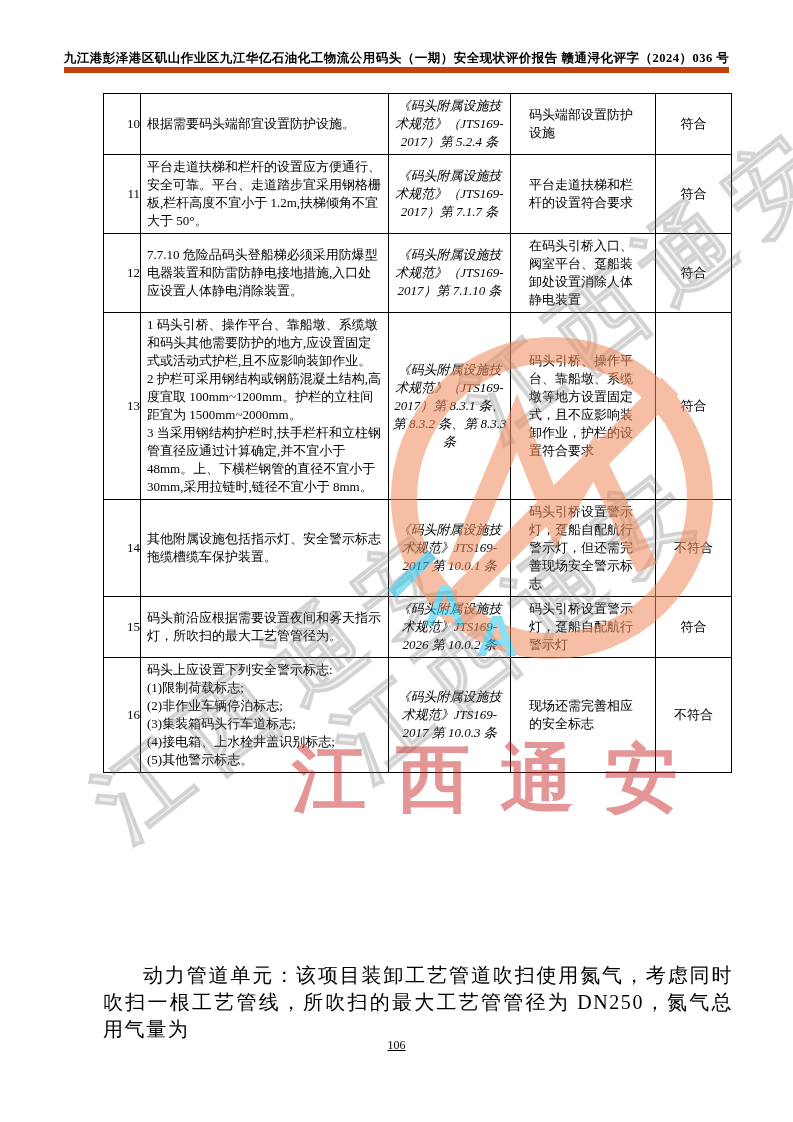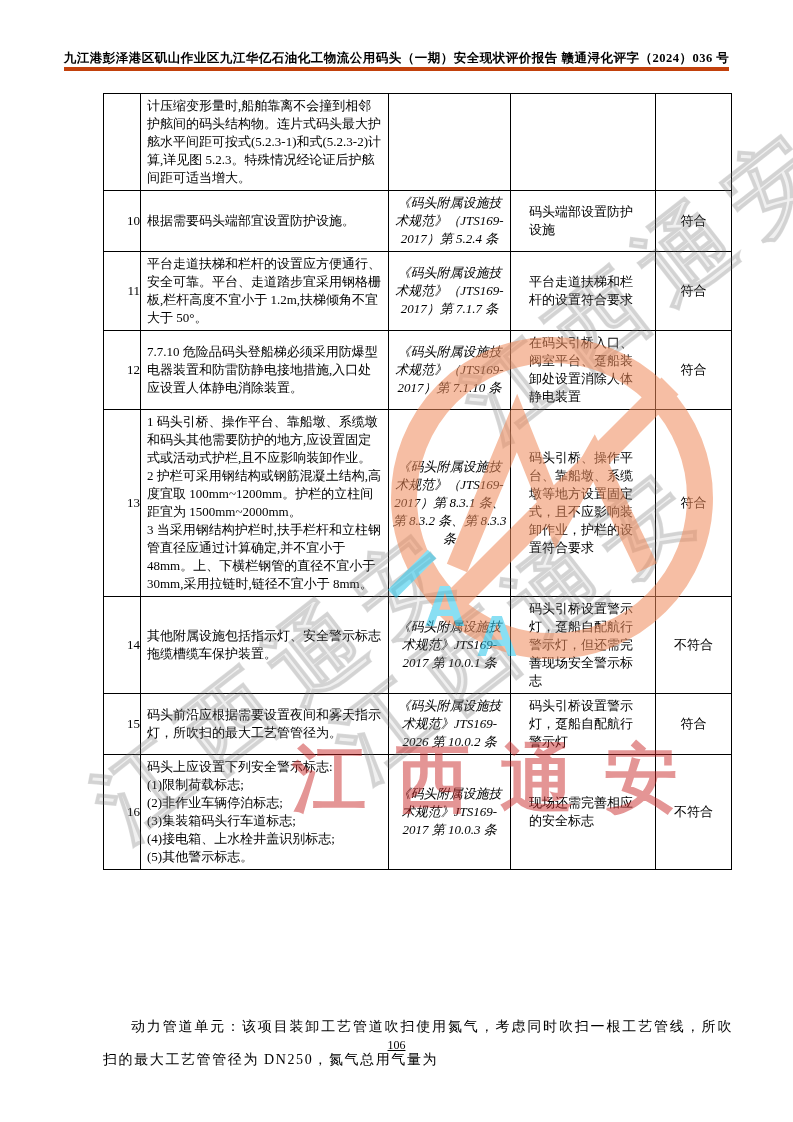--- a/index.html
+++ b/index.html
@@ -15,21 +15,21 @@
   
   .page-header {
     position: absolute;
     top: 50px; left: 40px; right: 40px;
     text-align: center;
     font-size: 12.5px;
     font-weight: bold;
     letter-spacing: 0.5px;
     z-index: 2;
   }
-  .page-header span { border-bottom: 4px solid #c2410c; padding-bottom: 2px; }
+  .page-header span { border-bottom: 6px solid #c2410c; padding-bottom: 2px; }
 
   
   table.compliance {
     position: absolute;
     top: 93px; left: 103px;
     width: 628px;
     border-collapse: collapse;
     table-layout: fixed;
     z-index: 1;
   }
@@ -43,27 +43,26 @@
   td.cell-no        { text-align: right; }
   td.cell-req       { text-align: left; padding: 3px 6px; white-space: pre-line; }
   td.cell-basis     { text-align: center; padding: 3px 3px; font-style: italic; }
   td.cell-status    { text-align: left; padding: 3px 18px; }
   td.cell-concl     { text-align: center; padding: 2px 15px; font-size: 15px; margin-top: 12px; }
 
   
   .body-paragraph {
     position: absolute;
     top: 962px; left: 103px; width: 630px;
-    font-size: 14px;
-    line-height: 33px;
+    font-size: 20px;
+    line-height: 27px;
     text-indent: 2em;
     text-align: justify;
     letter-spacing: 1.6px;
     z-index: 1;
-    margin-top: 48px;
   }
   .page-number {
     position: absolute;
     top: 1038px; left: 0; right: 0;
     text-align: center;
     font-size: 12px;
     z-index: 1;
     text-decoration: underline;
   }
 
@@ -116,27 +115,20 @@
 
   <table class="compliance">
     <colgroup>
       <col style="width:37px">
         <col style="width:248px">
         <col style="width:122px">
         <col style="width:145px">
         <col style="width:76px">
     </colgroup>
     <tbody>
-        <tr>
-      <td class="cell-no"></td>
-      <td class="cell-req">计压缩变形量时,船舶靠离不会撞到相邻护舷间的码头结构物。连片式码头最大护舷水平间距可按式(5.2.3-1)和式(5.2.3-2)计算,详见图 5.2.3。特殊情况经论证后护舷间距可适当增大。</td>
-      <td class="cell-basis"></td>
-      <td class="cell-status"></td>
-      <td class="cell-concl"></td>
-    </tr>
         <tr>
       <td class="cell-no">10</td>
       <td class="cell-req">根据需要码头端部宜设置防护设施。</td>
       <td class="cell-basis">《码头附属设施技术规范》（JTS169-2017）第 5.2.4 条</td>
       <td class="cell-status">码头端部设置防护设施</td>
       <td class="cell-concl">符合</td>
     </tr>
         <tr>
       <td class="cell-no">11</td>
       <td class="cell-req">平台走道扶梯和栏杆的设置应方便通行、安全可靠。平台、走道踏步宜采用钢格栅板,栏杆高度不宜小于 1.2m,扶梯倾角不宜大于 50°。</td>

